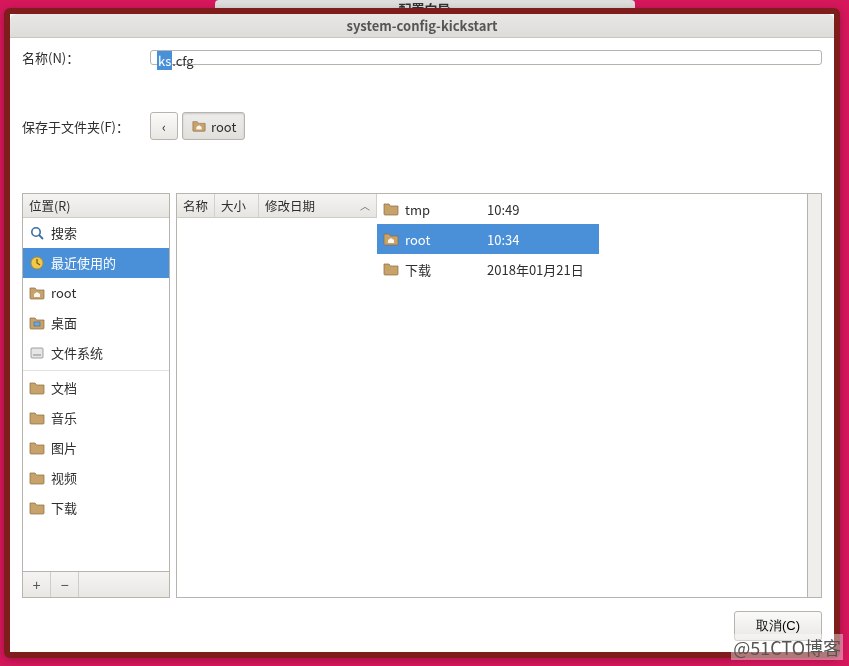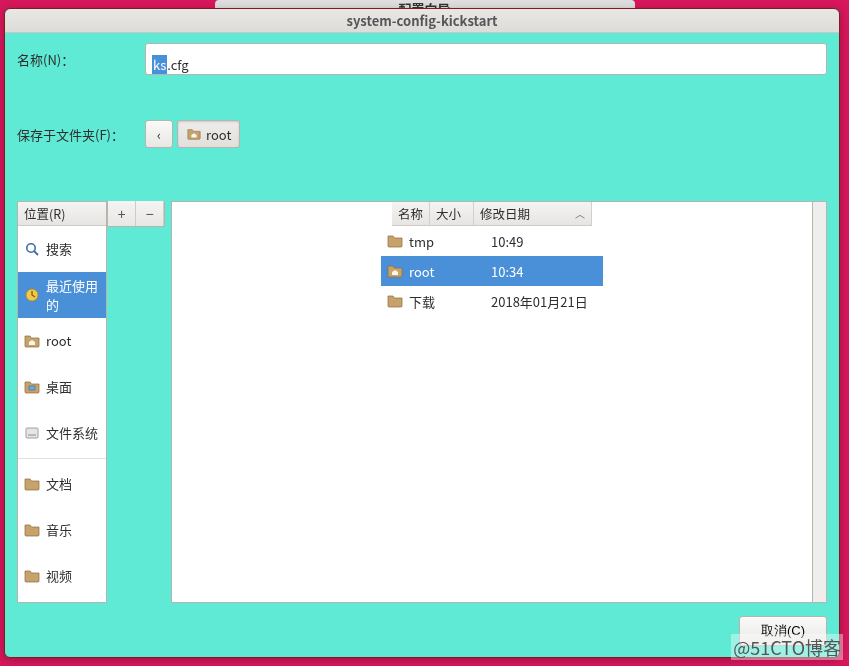--- a/index.html
+++ b/index.html
@@ -22,22 +22,22 @@
     border-radius: 4px 4px 0 0;
     text-align: center;
     font-weight: bold;
     line-height: 18px;
     color: #333;
   }
   .dialog {
     position: absolute;
     top: 8px; left: 4px;
     width: 836px; height: 650px;
-    background: #5eead4;
-    border: 1px solid #7f1d1d;
+    background: #ffffff;
+    border: 6px solid #7f1d1d;
     border-radius: 6px;
     box-shadow: 0 2px 8px rgba(0,0,0,0.25);
     display: flex;
     flex-direction: column;
   }
   .titlebar {
     height: 24px;
     background: linear-gradient(#e8e7e5, #dedcd9);
     border-bottom: 1px solid #c9c6c1;
     border-radius: 6px 6px 0 0;
@@ -51,27 +51,27 @@
     padding: 10px 12px 6px 12px;
     display: flex;
     flex-direction: column;
     overflow: hidden;
     gap: 35px;
   }
   .row { display: flex; align-items: center; margin-bottom: 10px; }
   .label-col { width: 128px; }
   .name-input {
     flex: 1;
-    height: 32px;
+    height: 15px;
     border: 1px solid #b7b3ad;
     border-radius: 3px;
     background: #fff;
     padding: 0 6px;
     display: flex;
-    align-items: flex-end;
+    align-items: flex-start;
     font-size: 13px;
   }
   .name-input .sel { background: #4a90d9; color: #fff; padding: 0 1px; }
   .back-btn {
     width: 28px; height: 28px;
     border: 1px solid #b7b3ad;
     border-radius: 3px;
     background: linear-gradient(#fafaf9, #e8e7e4);
     display: inline-flex; align-items: center; justify-content: center;
     margin-right: 4px;
@@ -97,38 +97,38 @@
     flex: 1;
     display: flex;
     gap: 6px;
     overflow: hidden;
     margin-top: 8px;
   }
   
   .places-wrap {
     width: 148px;
     display: flex;
-    flex-direction: row;
+    flex-direction: column;
   }
   .places {
     flex: 1;
     border: 1px solid #b7b3ad;
     background: #fff;
     overflow: hidden;
   }
   .places-header {
     height: 24px;
     background: linear-gradient(#f5f4f3, #e6e5e2);
     border-bottom: 1px solid #cfccc6;
     padding: 0 6px;
     line-height: 24px;
     font-size: 12.5px;
   }
   .place-item {
-    height: 46px;
+    height: 30px;
     display: flex; align-items: center;
     gap: 6px;
     padding: 0 6px;
     border-bottom: 1px solid transparent;
     cursor: pointer;
   }
   .place-item.selected {
     background: #4a90d9;
     color: #fff;
   }
@@ -154,22 +154,21 @@
   .filelist-wrap {
     flex: 1;
     display: flex;
   }
   .filelist {
     flex: 1;
     border: 1px solid #b7b3ad;
     background: #fff;
     position: relative;
     display: flex;
-    flex-direction: column;
-    align-items: center;
+    flex-direction: row;
   }
   .cols-header {
     height: 24px;
     background: linear-gradient(#f5f4f3, #e6e5e2);
     border-bottom: 1px solid #cfccc6;
     display: flex;
     align-items: stretch;
     font-size: 12.5px;
   }
   .col-h {
@@ -346,29 +345,29 @@
                   </svg>
                 </span>
                 <span>音乐</span>
               </div>
               <div class="place-item">
                 <span class="icon16">
                   <svg viewBox="0 0 16 16" width="16" height="16">
                     <use href="#ico-folder"></use>
                   </svg>
                 </span>
+                <span>图片</span>
+              </div>
+              <div class="place-item">
+                <span class="icon16">
+                  <svg viewBox="0 0 16 16" width="16" height="16">
+                    <use href="#ico-folder"></use>
+                  </svg>
+                </span>
                 <span>视频</span>
-              </div>
-              <div class="place-item">
-                <span class="icon16">
-                  <svg viewBox="0 0 16 16" width="16" height="16">
-                    <use href="#ico-folder"></use>
-                  </svg>
-                </span>
-                <span>图片</span>
               </div>
               <div class="place-item">
                 <span class="icon16">
                   <svg viewBox="0 0 16 16" width="16" height="16">
                     <use href="#ico-folder"></use>
                   </svg>
                 </span>
                 <span>下载</span>
               </div>
             </div>

